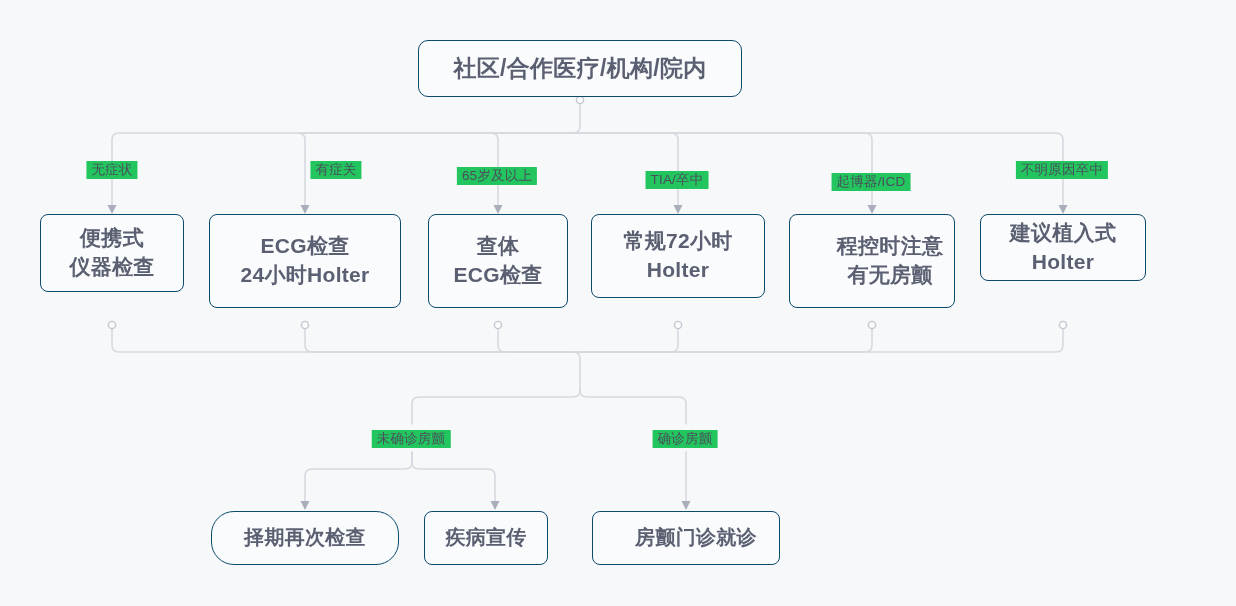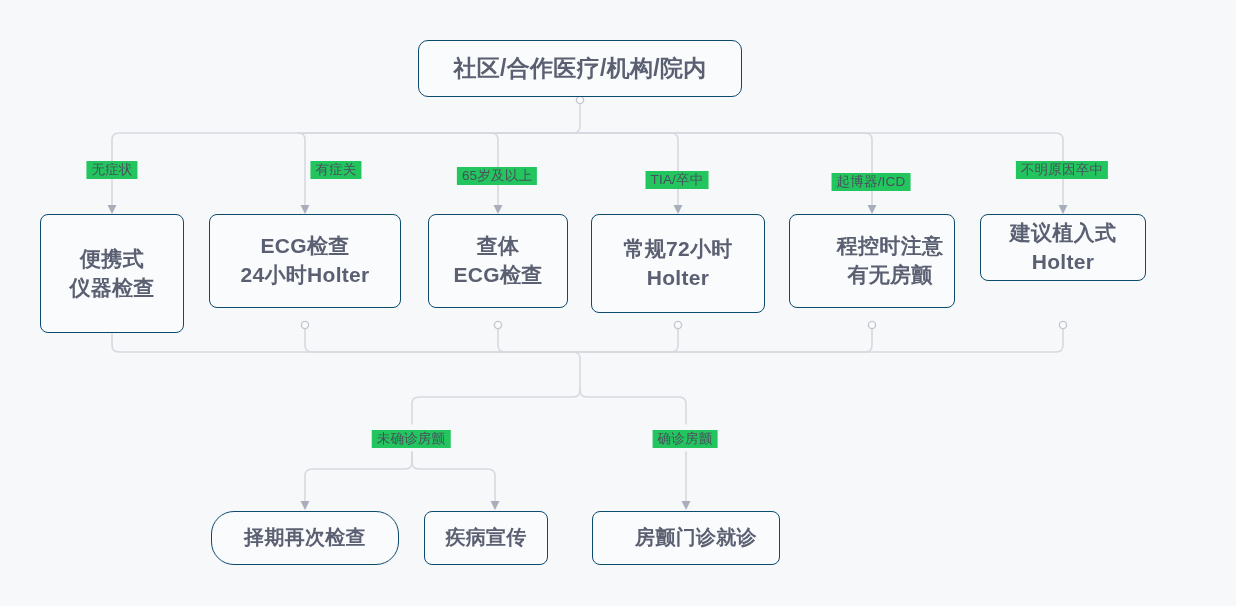--- a/index.html
+++ b/index.html
@@ -140,33 +140,33 @@
     <span class="node-line">社区/合作医疗/机构/院内</span>
   </div>
 
   <div class="edge-label" style="left:112px; top:170px;"><span>无症状</span></div>
   <div class="edge-label" style="left:304px; top:170px;margin-left:32px;"><span>有症关</span></div>
   <div class="edge-label" style="left:497px; top:176px;"><span>65岁及以上</span></div>
   <div class="edge-label" style="left:677px; top:180px;"><span>TIA/卒中</span></div>
   <div class="edge-label" style="left:871px; top:154px;margin-top:28px;"><span>起博器/ICD</span></div>
   <div class="edge-label" style="left:1062px; top:170px;"><span>不明原因卒中</span></div>
 
-  <div class="node node-mid" style="left:40px; top:214px; width:144px; height:119px; flex-direction:column;">
+  <div class="node node-mid" style="left:40px; top:214px; width:144px; height:78px; flex-direction:column;">
     <span class="node-line">便携式</span>
     <span class="node-line">仪器检查</span>
   </div>
   <div class="node node-mid" style="left:209px; top:214px; width:192px; height:94px; flex-direction:column;">
     <span class="node-line">ECG检查</span>
     <span class="node-line">24小时Holter</span>
   </div>
   <div class="node node-mid" style="left:428px; top:214px; width:140px; height:94px; flex-direction:column;">
     <span class="node-line">查体</span>
     <span class="node-line">ECG检查</span>
   </div>
-  <div class="node node-mid" style="left:591px; top:214px; width:174px; height:99px; flex-direction:column;text-align:right;">
+  <div class="node node-mid" style="left:591px; top:214px; width:174px; height:84px; flex-direction:column;text-align:right;">
     <span class="node-line">常规72小时</span>
     <span class="node-line">Holter</span>
   </div>
   <div class="node node-mid" style="left:789px; top:214px; width:166px; height:94px; flex-direction:column;padding-left:36px;">
     <span class="node-line">程控时注意</span>
     <span class="node-line">有无房颤</span>
   </div>
   <div class="node node-mid" style="left:980px; top:214px; width:166px; height:67px; flex-direction:column;">
     <span class="node-line">建议植入式</span>
     <span class="node-line">Holter</span>

